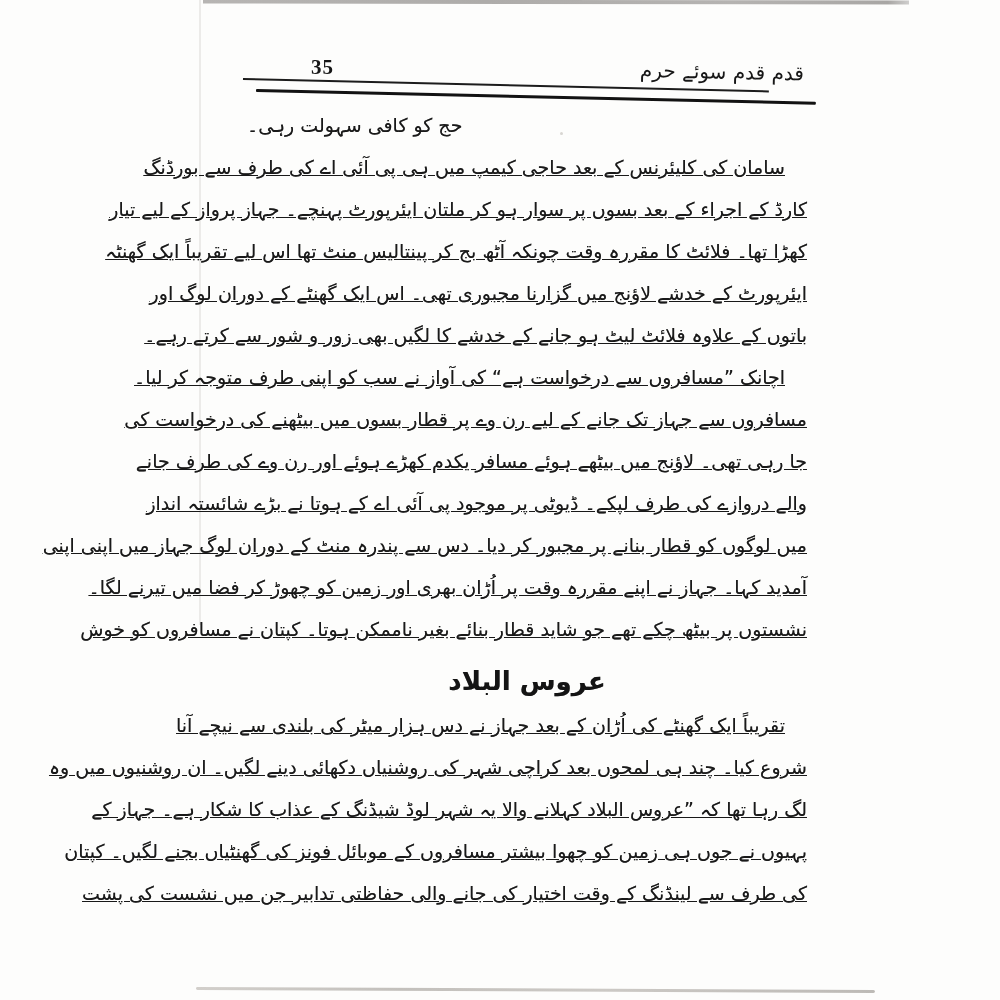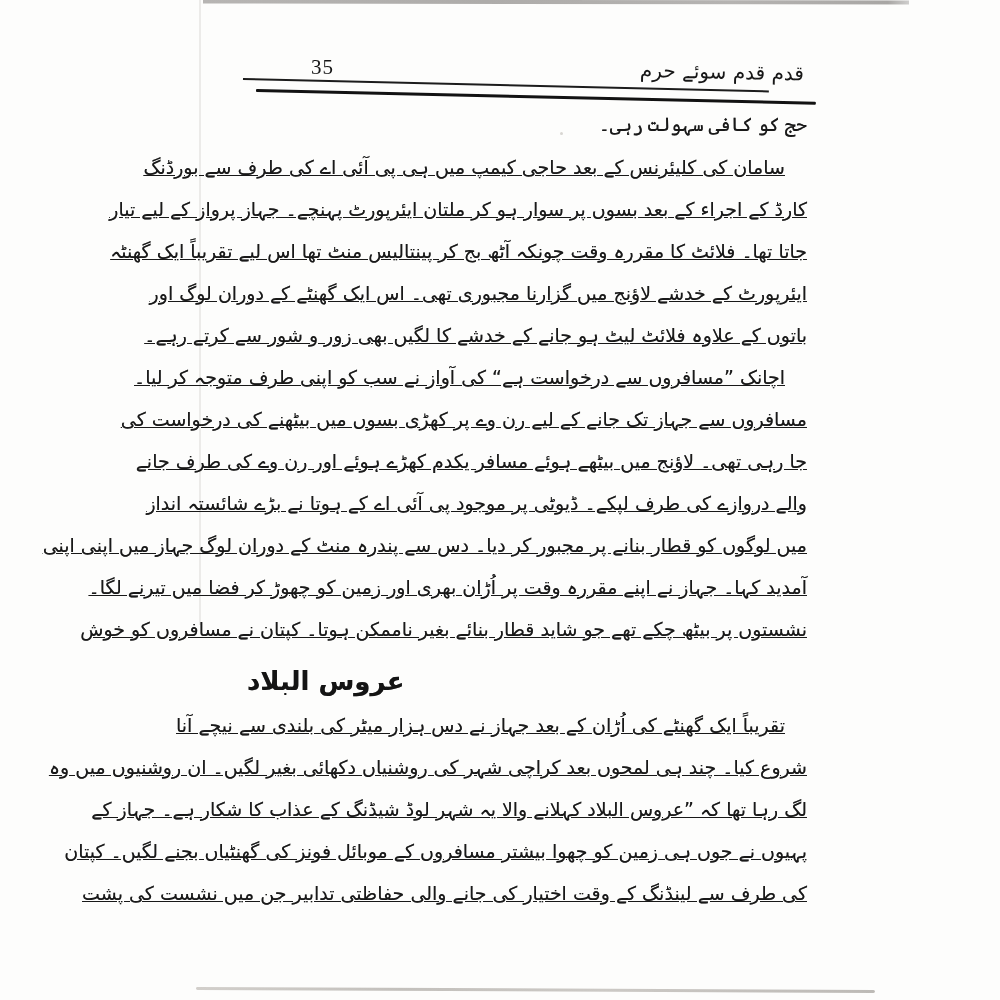--- a/index.html
+++ b/index.html
@@ -23,21 +23,21 @@
     position:absolute;left:199px;top:0;width:2px;height:625px;
     background:#ecebe9;
   }
   .speck{position:absolute;background:#d8d6d2;border-radius:50%;}
   .speck.s1{left:560px;top:132px;width:3px;height:3px;}
   .speck.s2{left:452px;top:764px;width:2px;height:2px;}
 
   
   .page-number{
     position:absolute;left:311px;top:55px;
-    font-family:"Liberation Serif",serif;font-weight:400;font-size:21px;color:#161616;
+    font-family:"Liberation Serif",serif;font-weight:700;font-size:21px;color:#161616;
     letter-spacing:1px;
   }
   .running-title{
     position:absolute;left:640px;top:58px;width:174px;
     direction:rtl;text-align:left;
     font-size:20px;color:#171717;font-weight:500;
     transform:rotate(1.2deg);transform-origin:left center;
     white-space:nowrap;
   }
   .rule-thin{
@@ -55,26 +55,26 @@
     position:absolute;left:247px;top:104px;width:560px;
     direction:rtl;color:#191919;
     font-size:19px;
     text-shadow:0 0 0.5px rgba(20,20,20,0.55);
   }
   .tl{
     height:42px;line-height:42px;white-space:nowrap;
     font-weight:500;
   }
   .tl.j{text-align:justify;text-align-last:justify;text-decoration:underline;}
-  .tl.r{text-align:right;font-family:Liberation Serif, serif;}
+  .tl.r{text-align:left;}
   .tl.ind{padding-right:22px;}
   .tl.short-end{padding-left:30px;}
   .section-heading{
     height:54px;line-height:62px;
-    text-align:left;font-weight:700;font-size:26px;color:#141414;
+    text-align:center;font-weight:700;font-size:26px;color:#141414;
     white-space:nowrap;
   }
 </style>
 </head>
 <body>
 
 <div>
 
   <div class="scan-strip-top"></div>
   <div class="scan-edge-bottom"></div>
@@ -84,33 +84,33 @@
 
   <div class="page-number">35</div>
   <div class="running-title">قدم قدم سوئے حرم</div>
   <div class="rule-thin"></div>
   <div class="rule-thick"></div>
 
   <div class="text-block">
     <div class="tl r">حج کو کافی سہولت رہی۔</div>
     <div class="tl j ind">سامان کی کلیئرنس کے بعد حاجی کیمپ میں ہی پی آئی اے کی طرف سے بورڈنگ</div>
     <div class="tl j">کارڈ کے اجراء کے بعد بسوں پر سوار ہو کر ملتان ایئرپورٹ پہنچے۔ جہاز پرواز کے لیے تیار</div>
-    <div class="tl j">جاتا تھا۔ فلائٹ کا مقررہ وقت چونکہ آٹھ بج کر پینتالیس منٹ تھا اس لیے تقریباً ایک گھنٹہ</div>
+    <div class="tl j">کھڑا تھا۔ فلائٹ کا مقررہ وقت چونکہ آٹھ بج کر پینتالیس منٹ تھا اس لیے تقریباً ایک گھنٹہ</div>
     <div class="tl j">ایئرپورٹ کے خدشے لاؤنج میں گزارنا مجبوری تھی۔ اس ایک گھنٹے کے دوران لوگ اور</div>
     <div class="tl j">باتوں کے علاوہ فلائٹ لیٹ ہو جانے کے خدشے کا لگیں بھی زور و شور سے کرتے رہے۔</div>
     <div class="tl j ind">اچانک ”مسافروں سے درخواست ہے“ کی آواز نے سب کو اپنی طرف متوجہ کر لیا۔</div>
-    <div class="tl j">مسافروں سے جہاز تک جانے کے لیے رن وے پر کھڑی بسوں میں بیٹھنے کی درخواست کی</div>
+    <div class="tl j">مسافروں سے جہاز تک جانے کے لیے رن وے پر قطار بسوں میں بیٹھنے کی درخواست کی</div>
     <div class="tl j">جا رہی تھی۔ لاؤنج میں بیٹھے ہوئے مسافر یکدم کھڑے ہوئے اور رن وے کی طرف جانے</div>
     <div class="tl j">والے دروازے کی طرف لپکے۔ ڈیوٹی پر موجود پی آئی اے کے ہوتا نے بڑے شائستہ انداز</div>
     <div class="tl j">میں لوگوں کو قطار بنانے پر مجبور کر دیا۔ دس سے پندرہ منٹ کے دوران لوگ جہاز میں اپنی اپنی</div>
     <div class="tl j">آمدید کہا۔ جہاز نے اپنے مقررہ وقت پر اُڑان بھری اور زمین کو چھوڑ کر فضا میں تیرنے لگا۔</div>
     <div class="tl j">نشستوں پر بیٹھ چکے تھے جو شاید قطار بنائے بغیر ناممکن ہوتا۔ کپتان نے مسافروں کو خوش</div>
 
     <div class="section-heading">عروس البلاد</div>
 
     <div class="tl j ind short-end">تقریباً ایک گھنٹے کی اُڑان کے بعد جہاز نے دس ہزار میٹر کی بلندی سے نیچے آنا</div>
-    <div class="tl j">شروع کیا۔ چند ہی لمحوں بعد کراچی شہر کی روشنیاں دکھائی بغیر لگیں۔ ان روشنیوں میں وہ</div>
+    <div class="tl j">شروع کیا۔ چند ہی لمحوں بعد کراچی شہر کی روشنیاں دکھائی دینے لگیں۔ ان روشنیوں میں وہ</div>
     <div class="tl j">لگ رہا تھا کہ ”عروس البلاد کہلانے والا یہ شہر لوڈ شیڈنگ کے عذاب کا شکار ہے۔ جہاز کے</div>
     <div class="tl j">پہیوں نے جوں ہی زمین کو چھوا بیشتر مسافروں کے موبائل فونز کی گھنٹیاں بجنے لگیں۔ کپتان</div>
     <div class="tl j">کی طرف سے لینڈنگ کے وقت اختیار کی جانے والی حفاظتی تدابیر جن میں نشست کی پشت</div>
   </div>
 
 </div>
 
 </body></html>

